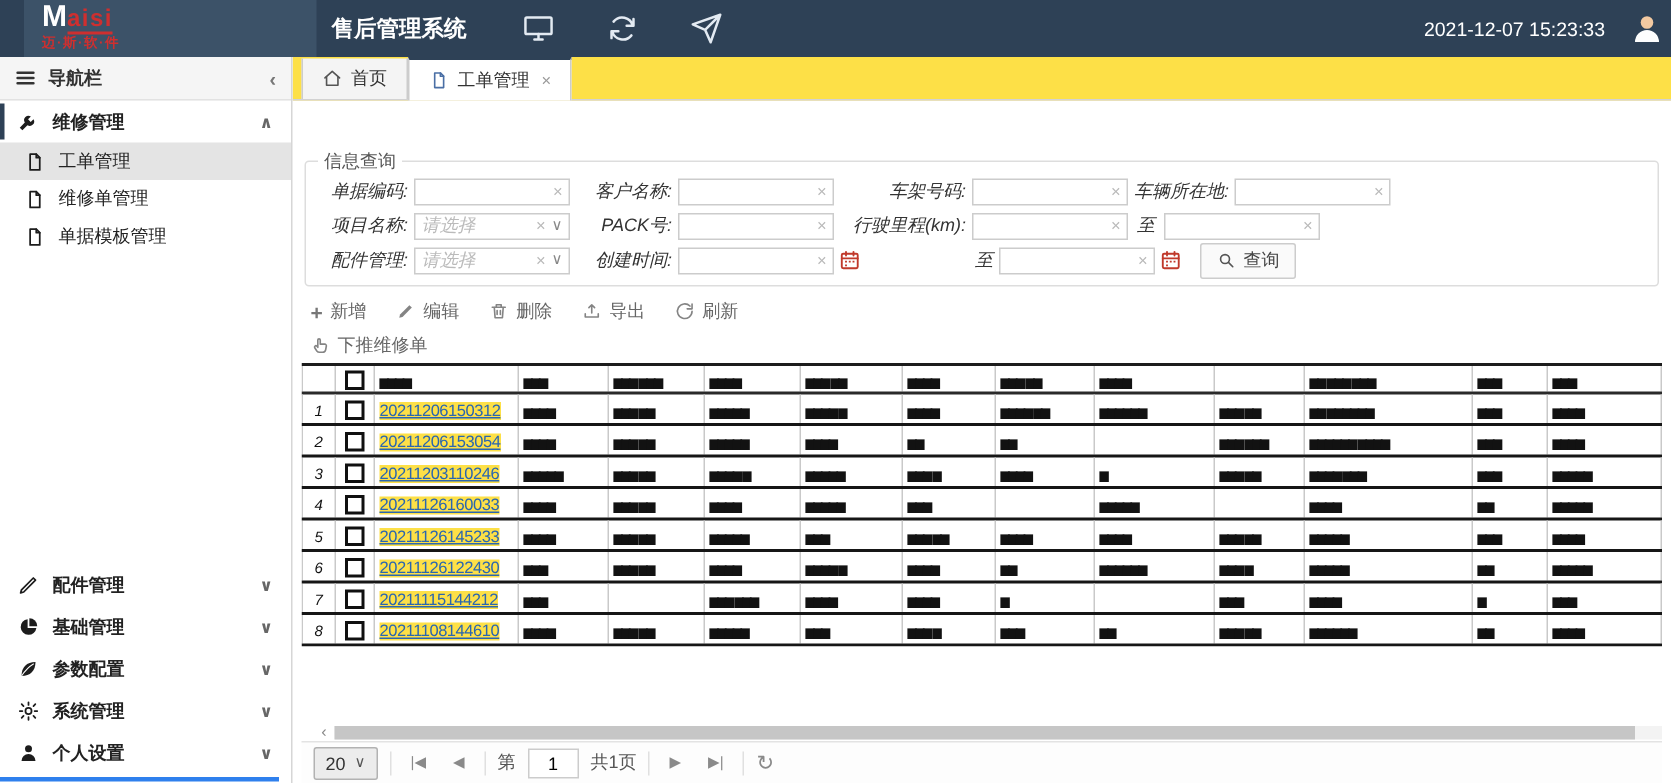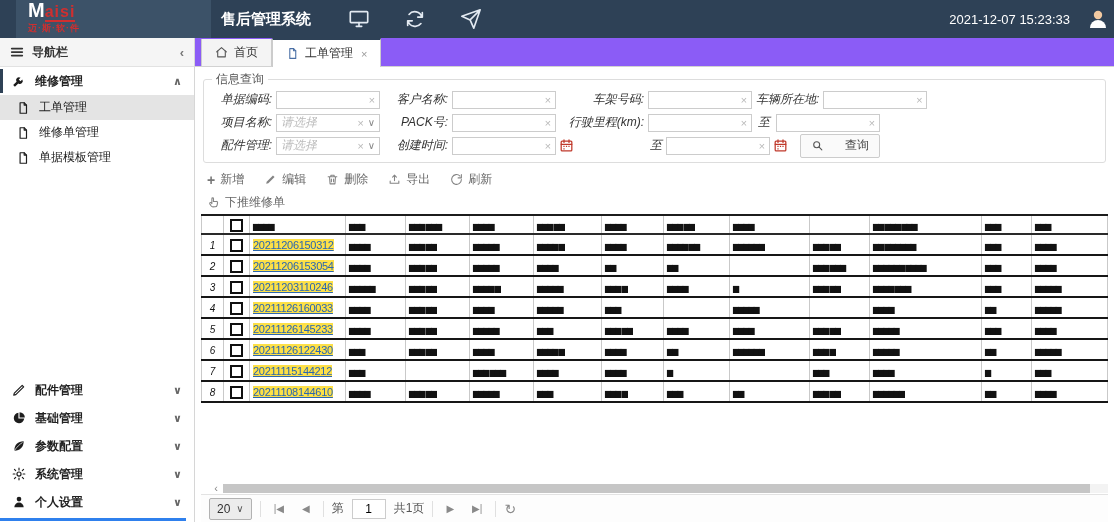--- a/index.html
+++ b/index.html
@@ -33,45 +33,45 @@
   .side-item .chev{margin-left:auto;color:#666;font-size:11px;}
   .side-item.child{padding-left:16px;font-weight:400;height:25px;}
   .side-item.active{background:#e4e4e4;}
   .side-item.accent::before{content:"";position:absolute;left:0;top:2px;bottom:2px;width:3px;background:#2e4156;}
   .side-bottom{margin-top:auto;padding-bottom:6px;}
   .side-bottom .side-item{height:28px;}
   .side-blue-line{position:absolute;bottom:1px;left:0;width:186px;height:3px;background:#2f80ed;}
 
   
   .main{flex:1;display:flex;flex-direction:column;min-width:0;}
-  .tabbar{height:28px;flex:0 0 28px;background:#8b5cf6;border-bottom:1px solid #d2d2d2;display:flex;align-items:flex-end;padding-left:6px;}
+  .tabbar{height:28px;flex:0 0 28px;background:#fde047;border-bottom:1px solid #d2d2d2;display:flex;align-items:flex-end;padding-left:6px;}
   .tab{height:27px;box-sizing:border-box;display:flex;align-items:center;gap:6px;padding:0 13px;border-right:1px solid #ccc;border-left:1px solid #ccc;background:#f4f4f4;color:#333;cursor:pointer;}
   .tab .ic{width:13px;height:13px;display:inline-flex;color:#555;}
   .tab .ic svg{width:13px;height:13px;}
   .tab.active{background:#fff;border-top:2px solid #2e4156;margin-bottom:-1px;height:29px;}
   .tab.active .ic{color:#4a6fa5;}
   .tab .close{color:#999;font-size:11px;margin-left:2px;}
 
-  .content{flex:1;display:flex;flex-direction:column;min-height:0;padding:4px 6px 0 6px;box-sizing:border-box;background:#fff;}
+  .content{flex:1;display:flex;flex-direction:column;min-height:0;padding:4px 6px 0 6px;box-sizing:border-box;background:#fff;margin-top:28px;}
   fieldset.search{border:1px solid #ddd;border-radius:3px;margin:0 2px 4px 2px;padding:0 8px 5px 8px;}
   fieldset.search legend{color:#555;padding:0 4px;font-size:12px;}
   .f-row{display:flex;align-items:center;height:23px;}
   .f-field{display:flex;align-items:center;margin-right:4px;font-style:italic;}
   .f-label{color:#333;text-align:right;margin-right:4px;white-space:nowrap;}
   .f-row .f-field:nth-child(1) .f-label{min-width:60px;}
   .f-row .f-field:nth-child(2) .f-label{min-width:64px;}
   .f-row .f-field:nth-child(3) .f-label{min-width:84px;}
   .f-row .f-field:nth-child(4) .f-label{min-width:16px;text-align:center;}
   .f-input{width:104px;height:18px;box-sizing:border-box;border:1px solid #ccc;display:flex;align-items:center;padding:0 4px;background:#fff;font-size:12px;}
   .f-input .ph{color:#bbb;overflow:hidden;white-space:nowrap;}
   .f-clear{margin-left:auto;color:#b9b9b9;font-size:11px;cursor:pointer;}
   .f-caret{color:#888;font-size:10px;margin-left:4px;cursor:pointer;}
   .cal-ic{width:15px;height:15px;margin-left:3px;color:#c0392b;display:inline-flex;cursor:pointer;}
   .cal-ic svg{width:15px;height:15px;}
-  .btn-query{display:inline-flex;align-items:center;gap:21px;border:1px solid #ccc;border-radius:2px;background:#fafafa;height:22px;padding:0 10px;margin-left:8px;color:#444;cursor:pointer;}
+  .btn-query{display:inline-flex;align-items:center;gap:5px;border:1px solid #ccc;border-radius:2px;background:#fafafa;height:22px;padding:0 10px;margin-left:8px;color:#444;cursor:pointer;}
   .btn-query .ic{width:13px;height:13px;display:inline-flex;color:#555;}
   .btn-query .ic svg{width:13px;height:13px;}
 
   .toolbar{display:flex;align-items:center;height:23px;gap:20px;padding:1px 6px;}
   .toolbar2{display:flex;align-items:center;height:21px;gap:20px;padding:0 6px;}
   .tbtn{display:inline-flex;align-items:center;gap:5px;color:#666;cursor:pointer;}
   .tbtn .ic{width:13px;height:13px;display:inline-flex;color:#848484;}
   .tbtn .ic svg{width:13px;height:13px;}
   .tbtn .plus{font-size:14px;font-weight:700;color:#777;line-height:10px;}
 

